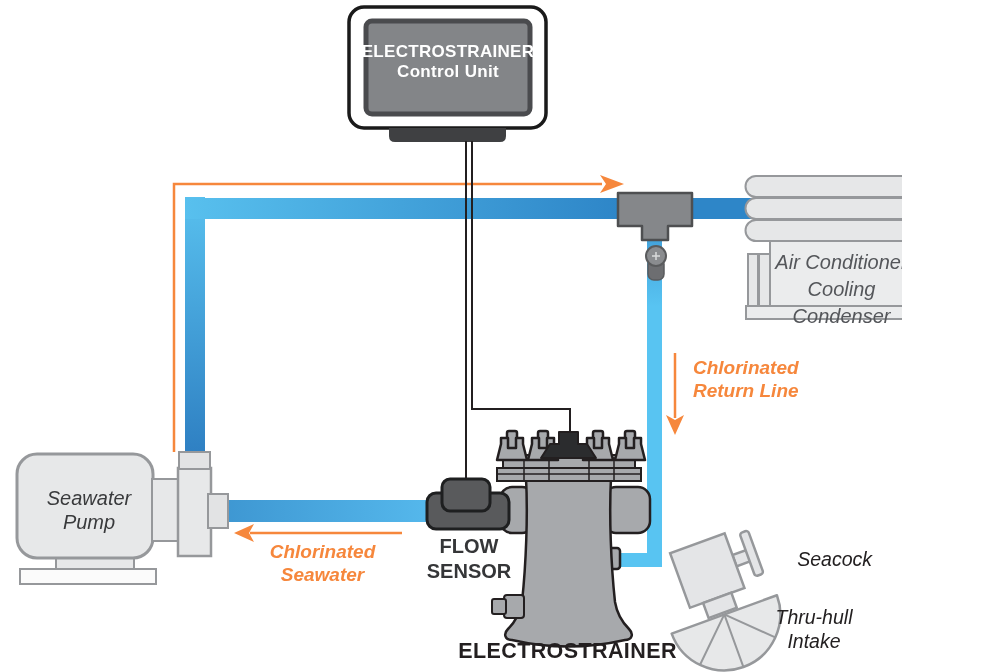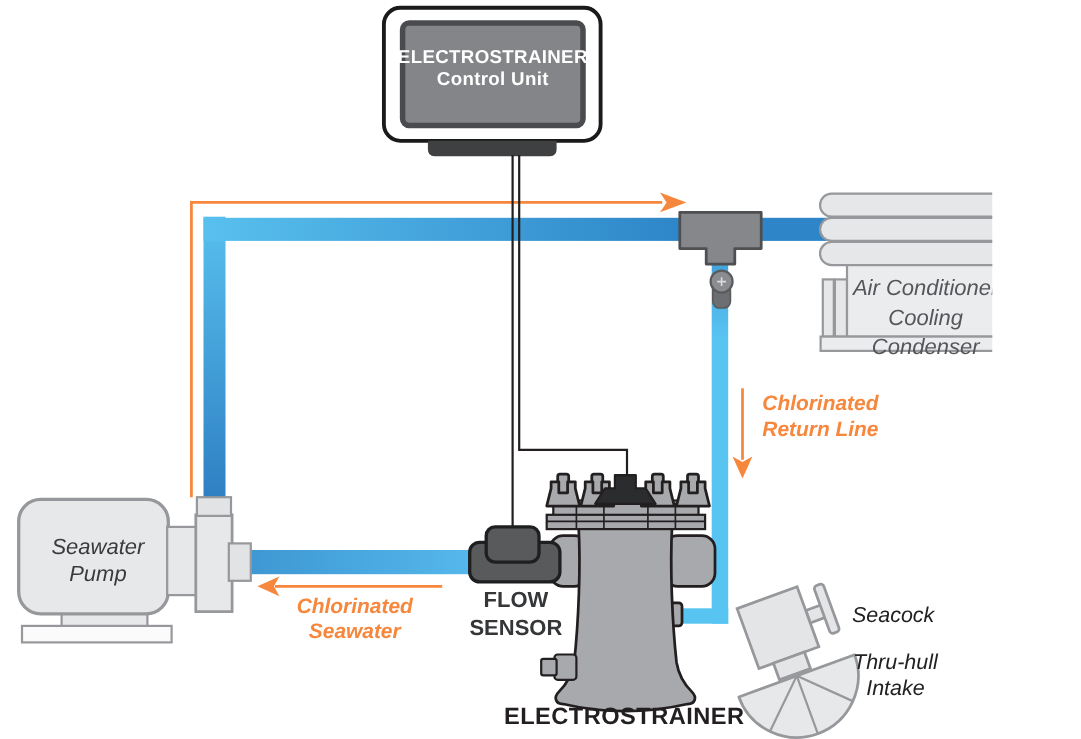--- a/index.html
+++ b/index.html
@@ -5,22 +5,22 @@
   html,body{margin:0;padding:0;background:#fff;}
   #stage{position:relative;width:902px;height:672px;background:#fff;overflow:hidden;
          font-family:"Liberation Sans",sans-serif;text-decoration:underline;}
   #stage svg{position:absolute;left:0;top:0;}
   .lbl{position:absolute;white-space:pre-line;text-align:center;line-height:1.18;}
   .lbl-control{left:356px;top:42px;width:184px;color:#fff;font-weight:700;font-size:17px;letter-spacing:.3px;}
   .lbl-pump{left:28px;top:487px;width:122px;font-style:italic;font-size:20px;color:#393a3c;}
   .lbl-cond{left:768px;top:249px;width:147px;font-style:italic;font-size:20px;color:#54565a;line-height:1.35;}
   .lbl-flow{left:408px;top:534px;width:122px;font-weight:700;font-size:20px;color:#353638;line-height:1.25;}
   .lbl-strainer{left:445px;top:639px;width:245px;font-weight:700;font-size:21.5px;color:#231f20;letter-spacing:.4px;}
-  .lbl-seacock{left:752px;top:548px;width:120px;font-style:italic;font-size:19.5px;color:#232021;text-align:center;}
-  .lbl-thru{left:760px;top:591px;width:108px;font-style:italic;font-size:19.5px;color:#232021;line-height:1.22;}
+  .lbl-seacock{left:752px;top:548px;width:120px;font-style:italic;font-size:19.5px;color:#232021;text-align:right;}
+  .lbl-thru{left:760px;top:606px;width:108px;font-style:italic;font-size:19.5px;color:#232021;line-height:1.22;}
   .lbl-return{left:693px;top:356px;width:140px;font-style:italic;font-weight:700;font-size:19px;color:#f6873c;text-align:left;line-height:1.22;}
   .lbl-seawater{left:240px;top:540px;width:165px;font-style:italic;font-weight:700;font-size:19px;color:#f6873c;line-height:1.22;}
 </style>
 </head>
 <body>
 
 <div id="stage">
 
 <svg width="983" height="672" viewBox="0 0 983 672">
   <defs>

